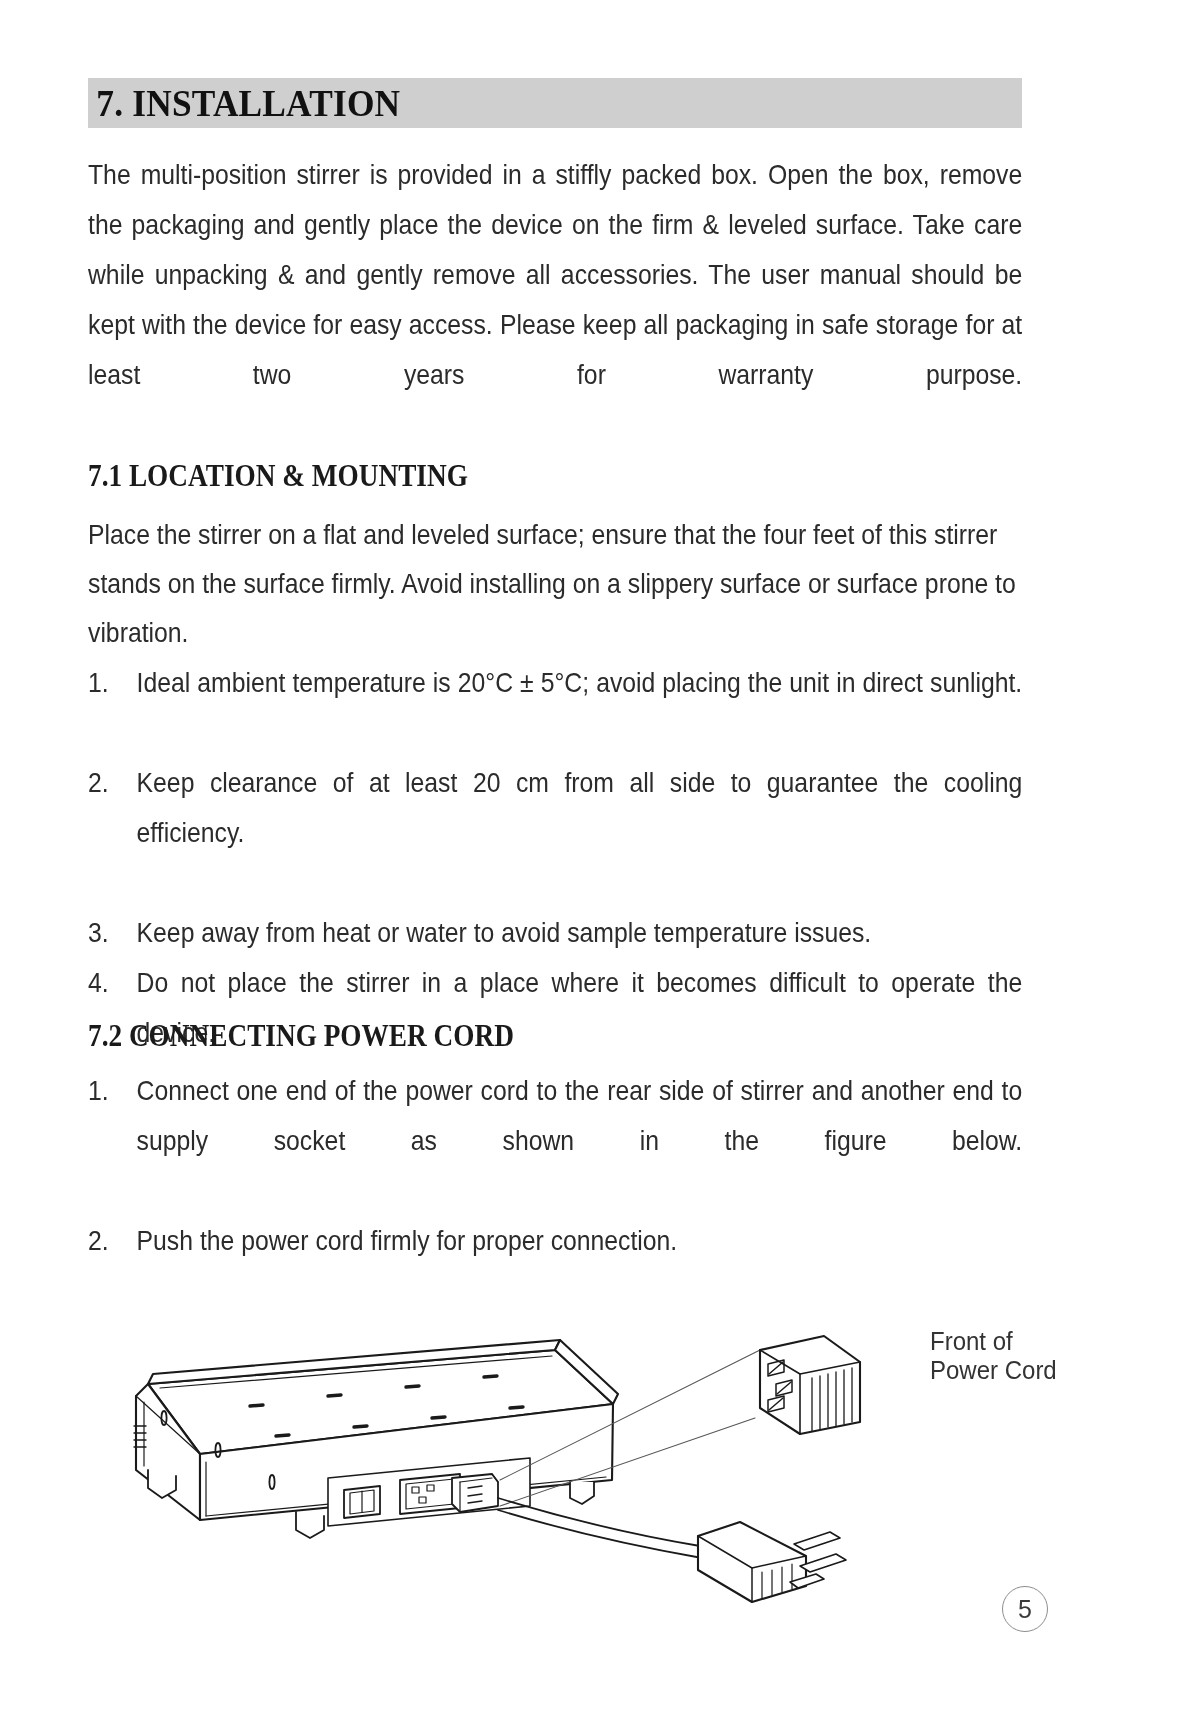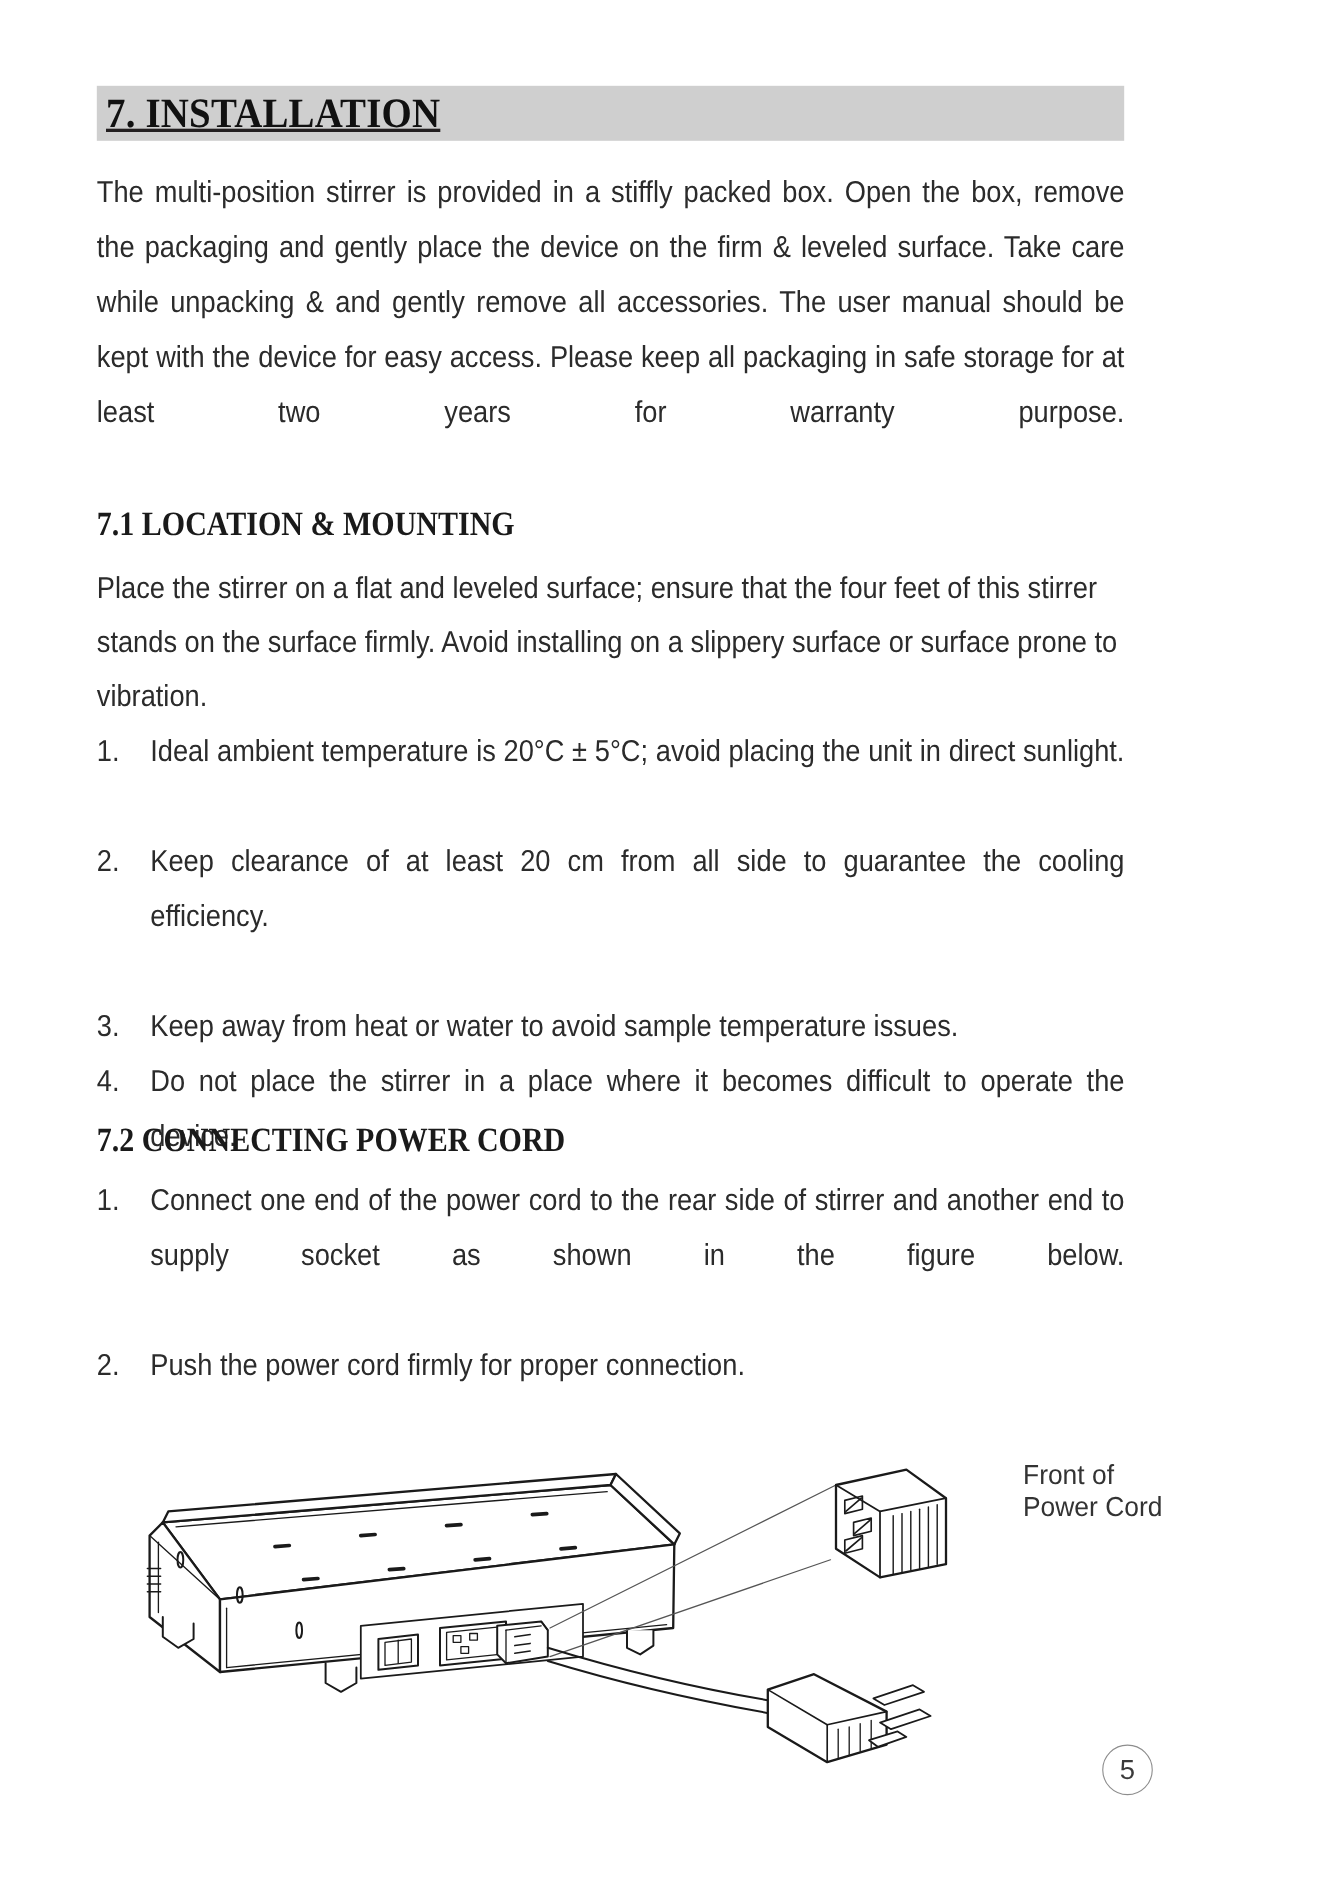--- a/index.html
+++ b/index.html
@@ -25,21 +25,20 @@
   
   .banner {
     position: absolute;
     left: 88px;
     top: 78px;
     width: 934px;
     height: 50px;
     background: #cfcfcf;
     display: flex;
     align-items: center;
-    text-decoration: underline;
   }
   .banner-title {
     font-family: "Liberation Serif", serif;
     font-weight: 700;
     font-size: 38px;
     letter-spacing: 0.2px;
     color: #111111;
     padding-left: 9px;
     transform: scaleX(0.93);
     transform-origin: left center;

